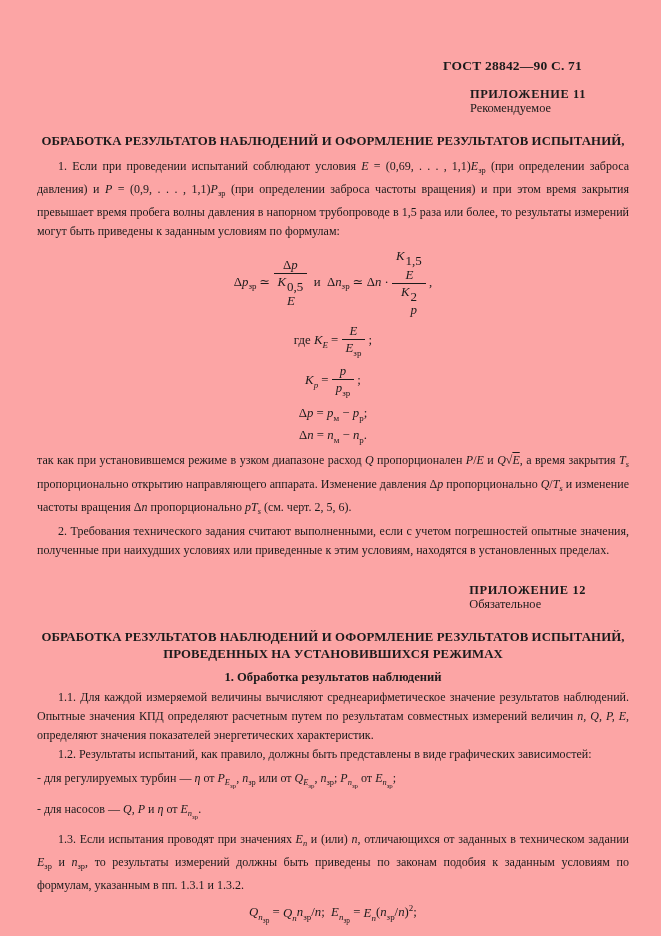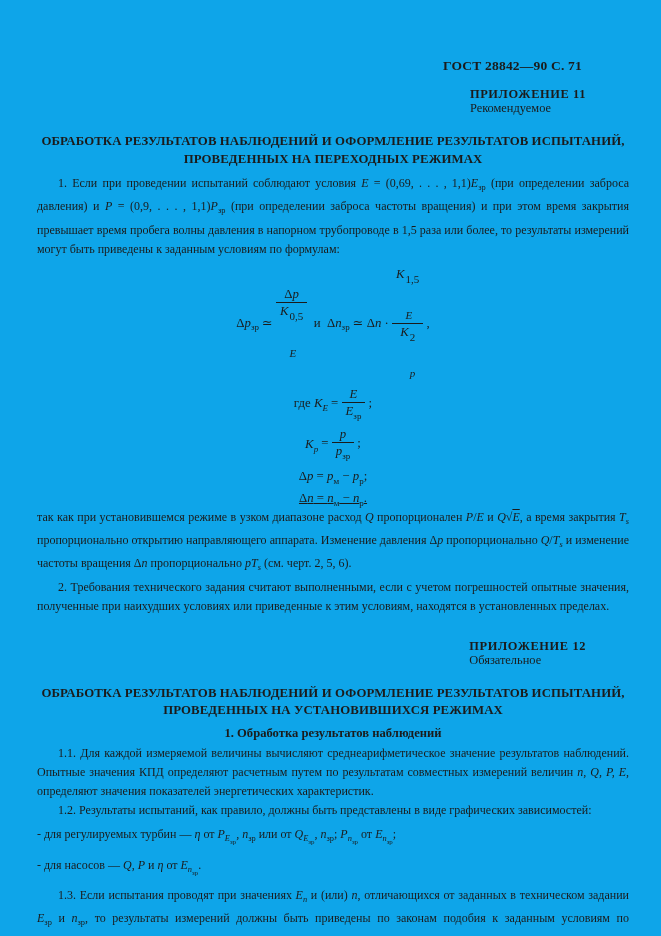--- a/index.html
+++ b/index.html
@@ -3,21 +3,21 @@
 <meta charset="utf-8">
 <style>
   * { box-sizing: border-box; margin: 0; padding: 0; }
   html, body { background: #ffffff; }
   body { font-family: "Liberation Serif", "DejaVu Serif", serif; }
 
   .page {
     position: relative;
     width: 661px; height: 936px;
     margin: 0 auto;
-    background: #0ea5e9;
+    background: #fca5a5;
     color: #1b1b1b;
     padding: 58px 32px 0 37px;
     overflow: hidden;
   }
 
   .doc-header {
     text-align: right;
     padding-right: 47px;
     font-weight: bold;
     font-size: 13.5px;
@@ -54,31 +54,31 @@
 
   .formula {
     text-align: center;
     font-size: 12.8px;
     line-height: 1.15;
   }
   .f-main  { margin-top: 8px; }
   .f-where { margin-top: 7px; }
   .f-kp    { margin-top: 6px; }
   .f-dp    { margin-top: 7px; }
-  .f-dn    { margin-top: 5px; margin-bottom: 0; text-decoration: underline; }
+  .f-dn    { margin-top: 5px; margin-bottom: 7px; }
   .f-131a  { margin-top: 8px; }
 
   .frac { display: inline-block; vertical-align: middle; text-align: center; line-height: 1.1; }
   .frac .fn { display: block; border-bottom: 1px solid #1b1b1b; padding: 0 4px 1px; }
   .frac .fd { display: block; padding: 1px 4px 0; }
 
   .ss {
     display: inline-flex; flex-direction: column; align-items: flex-start;
-    font-size: 11px; line-height: 1.05;
-    vertical-align: -5px; margin-left: 1px; gap: 25px;
+    font-size: 13px; line-height: 1.05;
+    vertical-align: -5px; margin-left: 1px;
   }
 
   sub { font-size: 0.70em; }
   sub sub { font-size: 0.82em; }
   sup { font-size: 0.70em; }
   .ol { text-decoration: overline; }
 
   .section-heading {
     margin-top: 5px;
     text-align: center;
@@ -97,21 +97,20 @@
 
   <div class="doc-header">ГОСТ 28842—90 С. 71</div>
 
   <div class="appendix-block">
     <div class="app-label">ПРИЛОЖЕНИЕ 11</div>
     <div class="app-kind">Рекомендуемое</div>
   </div>
 
   <div class="main-title">
     <span>ОБРАБОТКА РЕЗУЛЬТАТОВ НАБЛЮДЕНИЙ И ОФОРМЛЕНИЕ РЕЗУЛЬТАТОВ ИСПЫТАНИЙ,</span>
-    <span>ПРОВЕДЕННЫХ НА ПЕРЕХОДНЫХ РЕЖИМАХ</span>
   </div>
 
   <p class="body indent mt6">1. Если при проведении испытаний соблюдают условия <i>E</i> = (0,69, . . . , 1,1)<i>E</i><sub>зр</sub> (при определении заброса давления) и <i>P</i> = (0,9, . . . , 1,1)<i>P</i><sub>зр</sub> (при определении заброса частоты вращения) и при этом время закрытия превышает время пробега волны давления в напорном трубопроводе в 1,5 раза или более, то результаты измерений могут быть приведены к заданным условиям по формулам:</p>
 
   <div class="formula f-main">Δ<i>p</i><sub>зр</sub> ≃ <span class="frac"><span class="fn">Δ<i>p</i></span><span class="fd"><i>K</i><span class="ss">
             <span>0,5</span>
             <span><i>E</i></span>
           </span></span></span>&nbsp; и &nbsp;Δ<i>n</i><sub>зр</sub> ≃ Δ<i>n</i> · <span class="frac"><span class="fn"><i>K</i><span class="ss">
             <span>1,5</span>
             <span><i>E</i></span>

